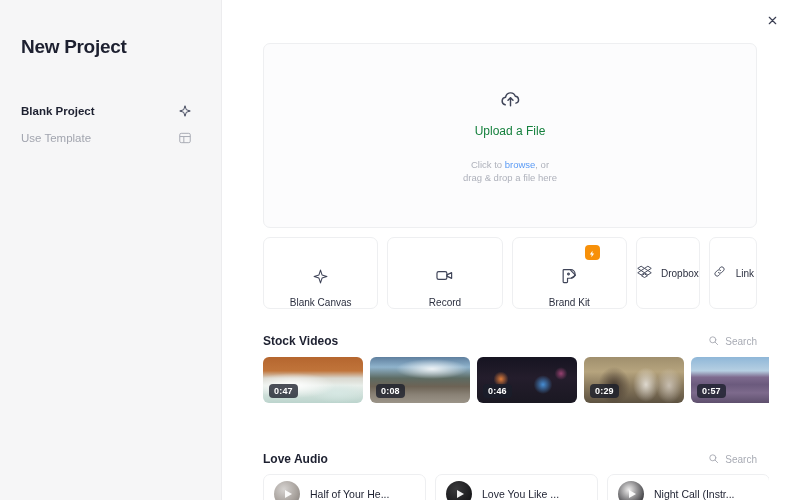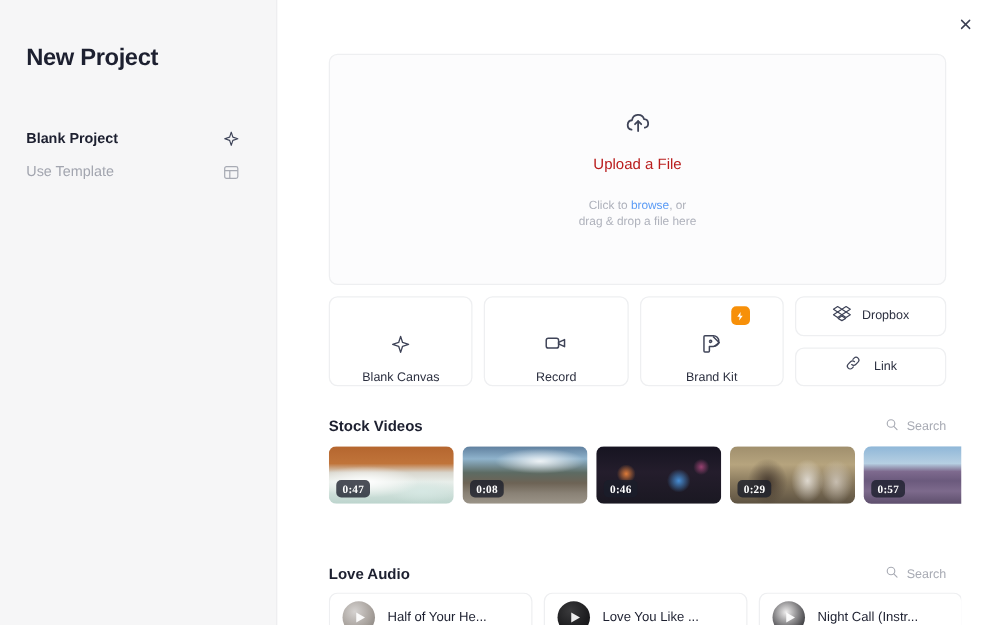--- a/index.html
+++ b/index.html
@@ -53,21 +53,21 @@
     position: absolute; left: 41px; top: 43px;
     width: 494px; height: 185px;
     border: 1px solid #eeeff1;
     border-radius: 7px;
     background: #fcfcfd;
     display: flex; flex-direction: column;
     align-items: center; justify-content: center;
     cursor: pointer;
   }
   .dz-icon { color: #3f4458; margin-bottom: 9px; }
-  .dz-title { font-size: 12px; font-weight: 400; color: #b91c1c; margin-bottom: 20px; }
+  .dz-title { font-size: 12px; font-weight: 400; color: #15803d; margin-bottom: 20px; }
   .dz-sub { font-size: 9.5px; color: #aeb1bb; line-height: 13px; text-align: center; }
   .dz-sub .browse { color: #5b9bf5; }
 
   
   .actions {
     position: absolute; left: 41px; top: 237px;
     width: 494px; height: 72px;
     display: flex; gap: 9px;
   }
   .action-card {
@@ -78,21 +78,21 @@
     align-items: center; justify-content: flex-end;
     gap: 8px;
     position: relative;
     cursor: pointer;
   }
   .action-card .ac-icon { color: #3f4458; }
   .action-card .ac-label { font-size: 10px; color: #2c3040; }
 
   .side-actions {
     flex: 0 0 121px;
-    display: flex; flex-direction: column; gap: 9px;
+    display: flex; flex-direction: row; gap: 9px;
   }
   .side-btn {
     flex: 1 1 0;
     border: 1px solid #eeeff1; border-radius: 7px;
     background: #fff;
     display: flex; align-items: center; justify-content: center;
     gap: 9px; cursor: pointer;
   }
   .side-btn .sb-label { font-size: 10px; color: #2c3040; }
   .side-btn .sb-icon { color: #3f4458; display: block; }
@@ -119,21 +119,21 @@
 
   
   .video-strip {
     position: absolute; left: 41px; top: 357px;
     width: 506px; height: 58px;
     display: flex; gap: 7px;
     overflow: hidden;
   }
   .video-card {
     position: relative; flex: 0 0 100px; height: 46px;
-    border-radius: 6px; overflow: hidden; cursor: pointer; font-family: Liberation Serif, serif;
+    border-radius: 6px; overflow: hidden; cursor: pointer;
   }
   .video-dur {
     position: absolute; left: 6px; bottom: 5px;
     background: rgba(26,30,42,0.78);
     color: #fff; font-size: 9px; font-weight: 700;
     padding: 2px 5px; border-radius: 4px;
     letter-spacing: 0.2px;
   }
   
   .thumb-glacier {

